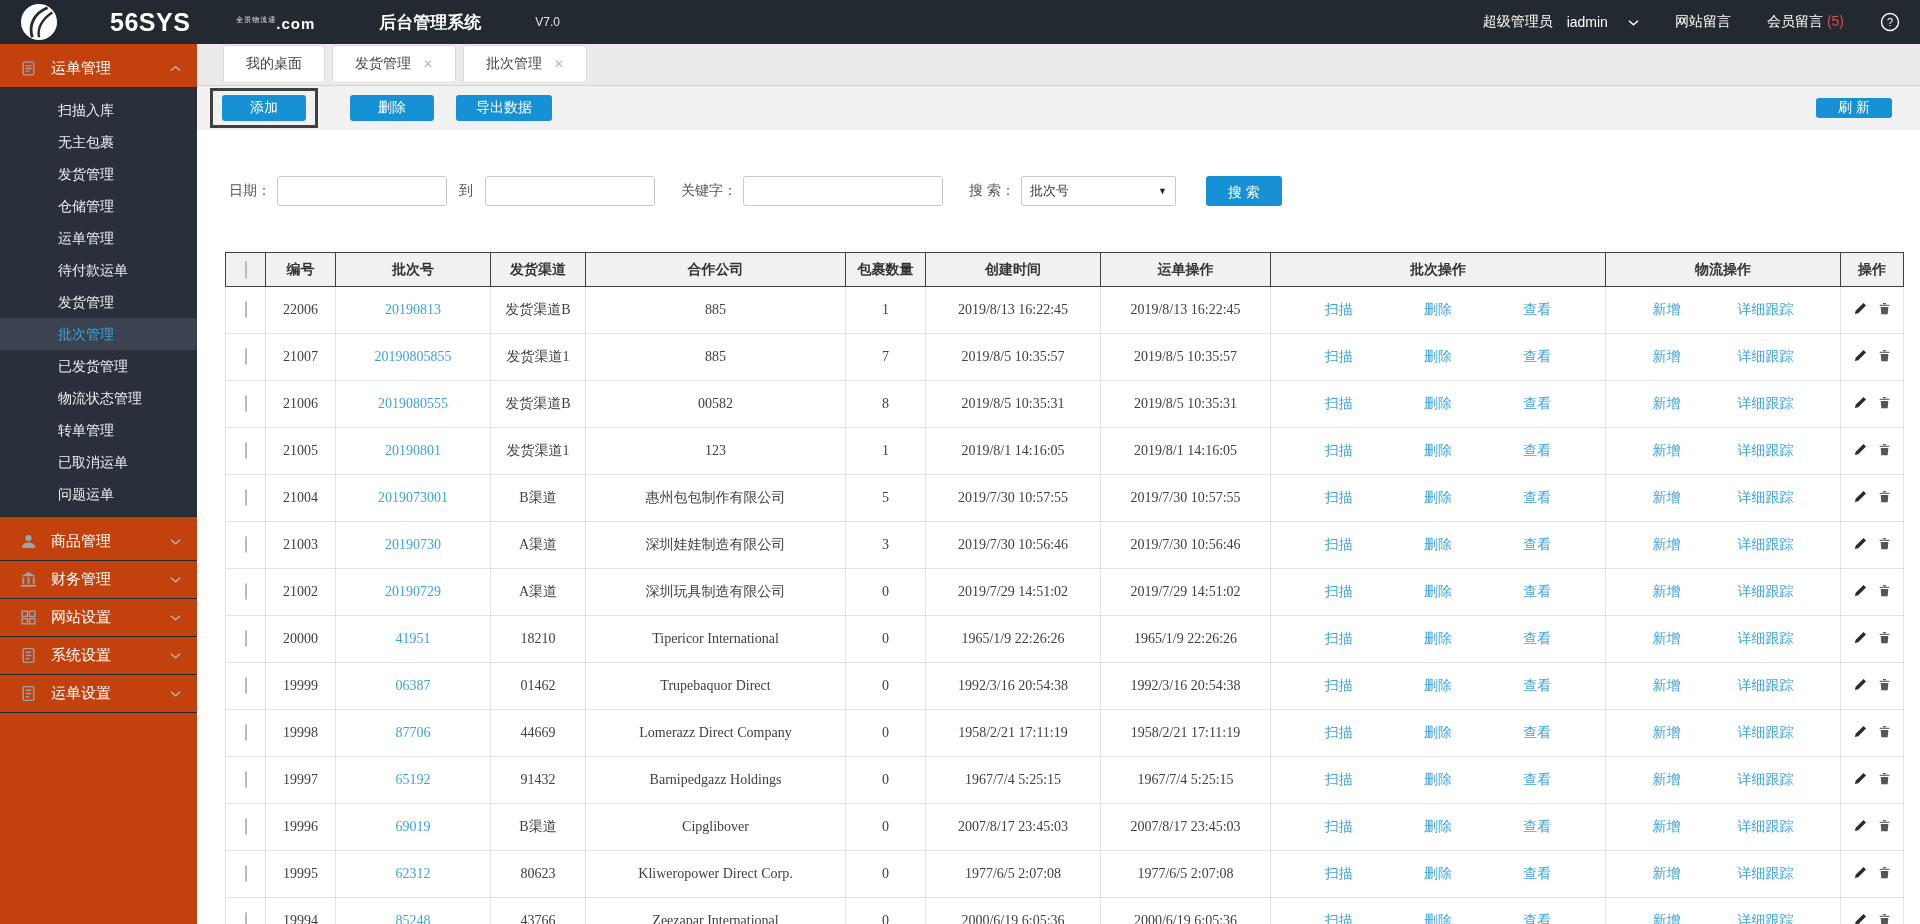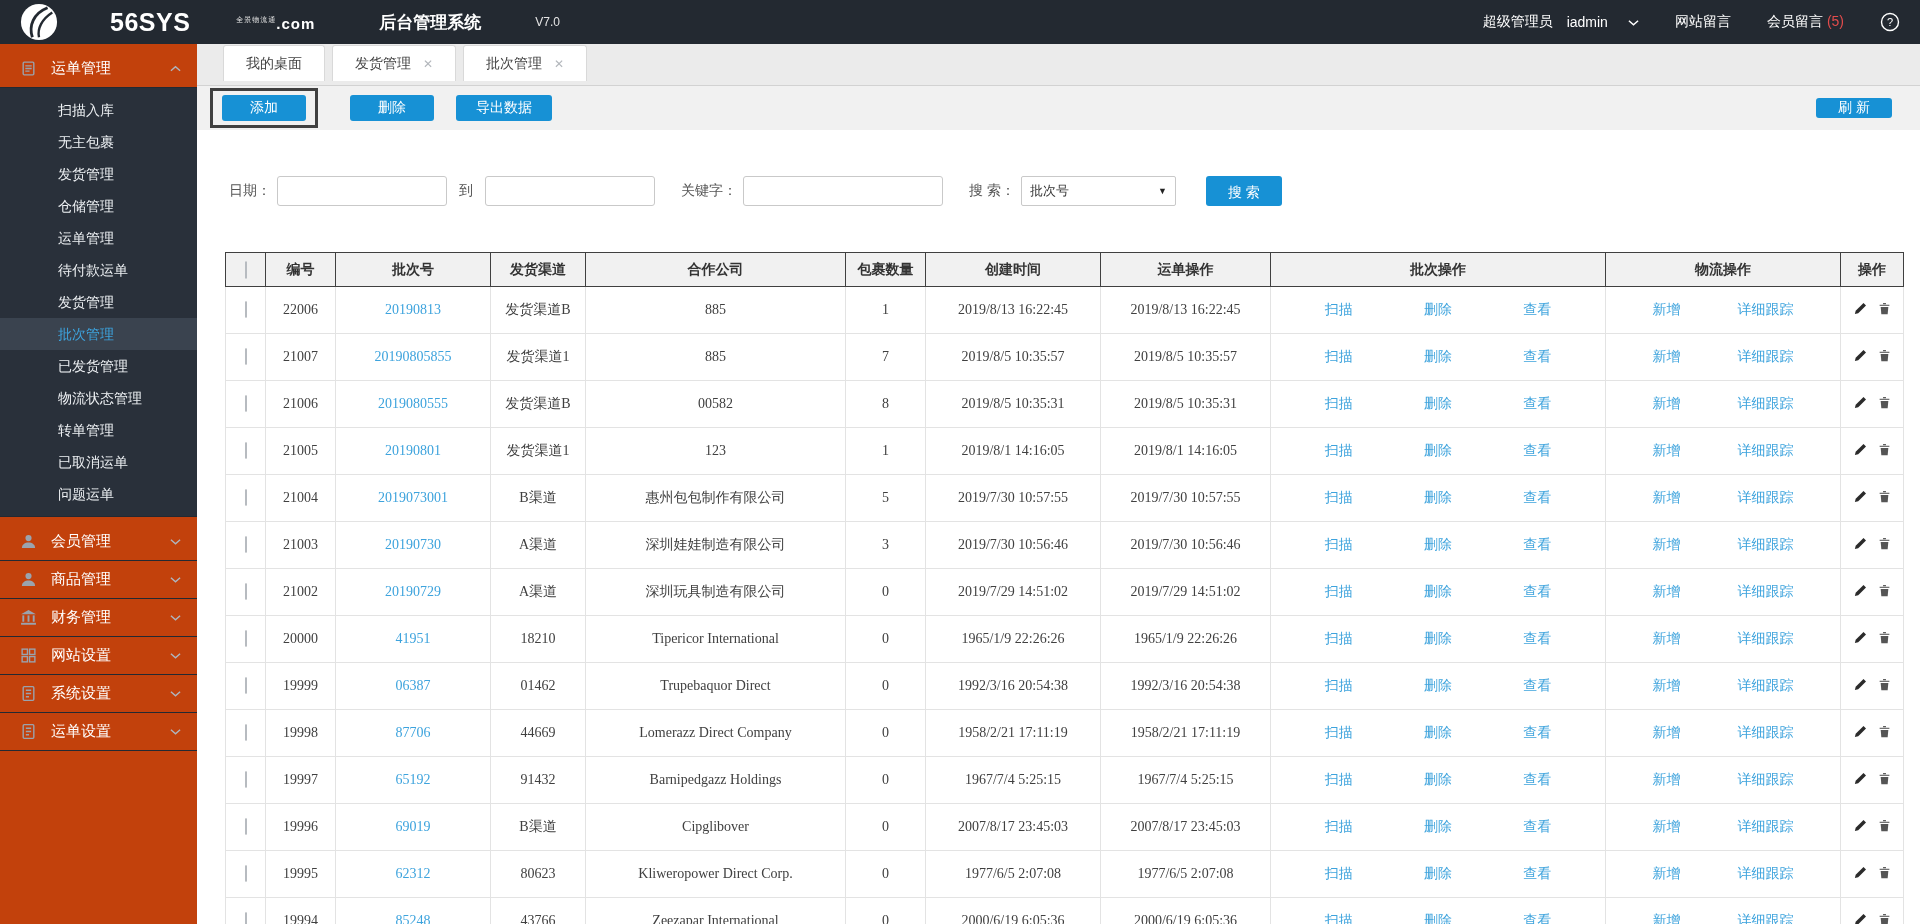--- a/index.html
+++ b/index.html
@@ -147,34 +147,20 @@
       <div class="side-item">仓储管理</div>
       <div class="side-item">运单管理</div>
       <div class="side-item">待付款运单</div>
       <div class="side-item">发货管理</div>
       <div class="side-item active">批次管理</div>
       <div class="side-item">已发货管理</div>
       <div class="side-item">物流状态管理</div>
       <div class="side-item">转单管理</div>
       <div class="side-item">已取消运单</div>
       <div class="side-item">问题运单</div>
-    </div>
-    <div class="side-section">
-      <span class="side-icon">
-        <svg viewBox="0 0 16 16" width="17" height="17" fill="#9aa3ae">
-          <circle cx="8" cy="4.8" r="2.9"></circle>
-          <path d="M1.8 14c0-3.1 2.8-5 6.2-5s6.2 1.9 6.2 5z"></path>
-        </svg>
-      </span>
-      <span class="side-label">会员管理</span>
-      <span class="side-chevron">
-        <svg viewBox="0 0 12 8" width="11" height="8">
-          <polyline points="1,1.5 6,6 11,1.5" stroke="#aeb6c0" stroke-width="1.5" fill="none"></polyline>
-        </svg>
-      </span>
     </div>
     <div class="side-section">
       <span class="side-icon">
         <svg viewBox="0 0 16 16" width="17" height="17" fill="#9aa3ae">
           <circle cx="8" cy="4.8" r="2.9"></circle>
           <path d="M1.8 14c0-3.1 2.8-5 6.2-5s6.2 1.9 6.2 5z"></path>
         </svg>
       </span>
       <span class="side-label">商品管理</span>
       <span class="side-chevron">

